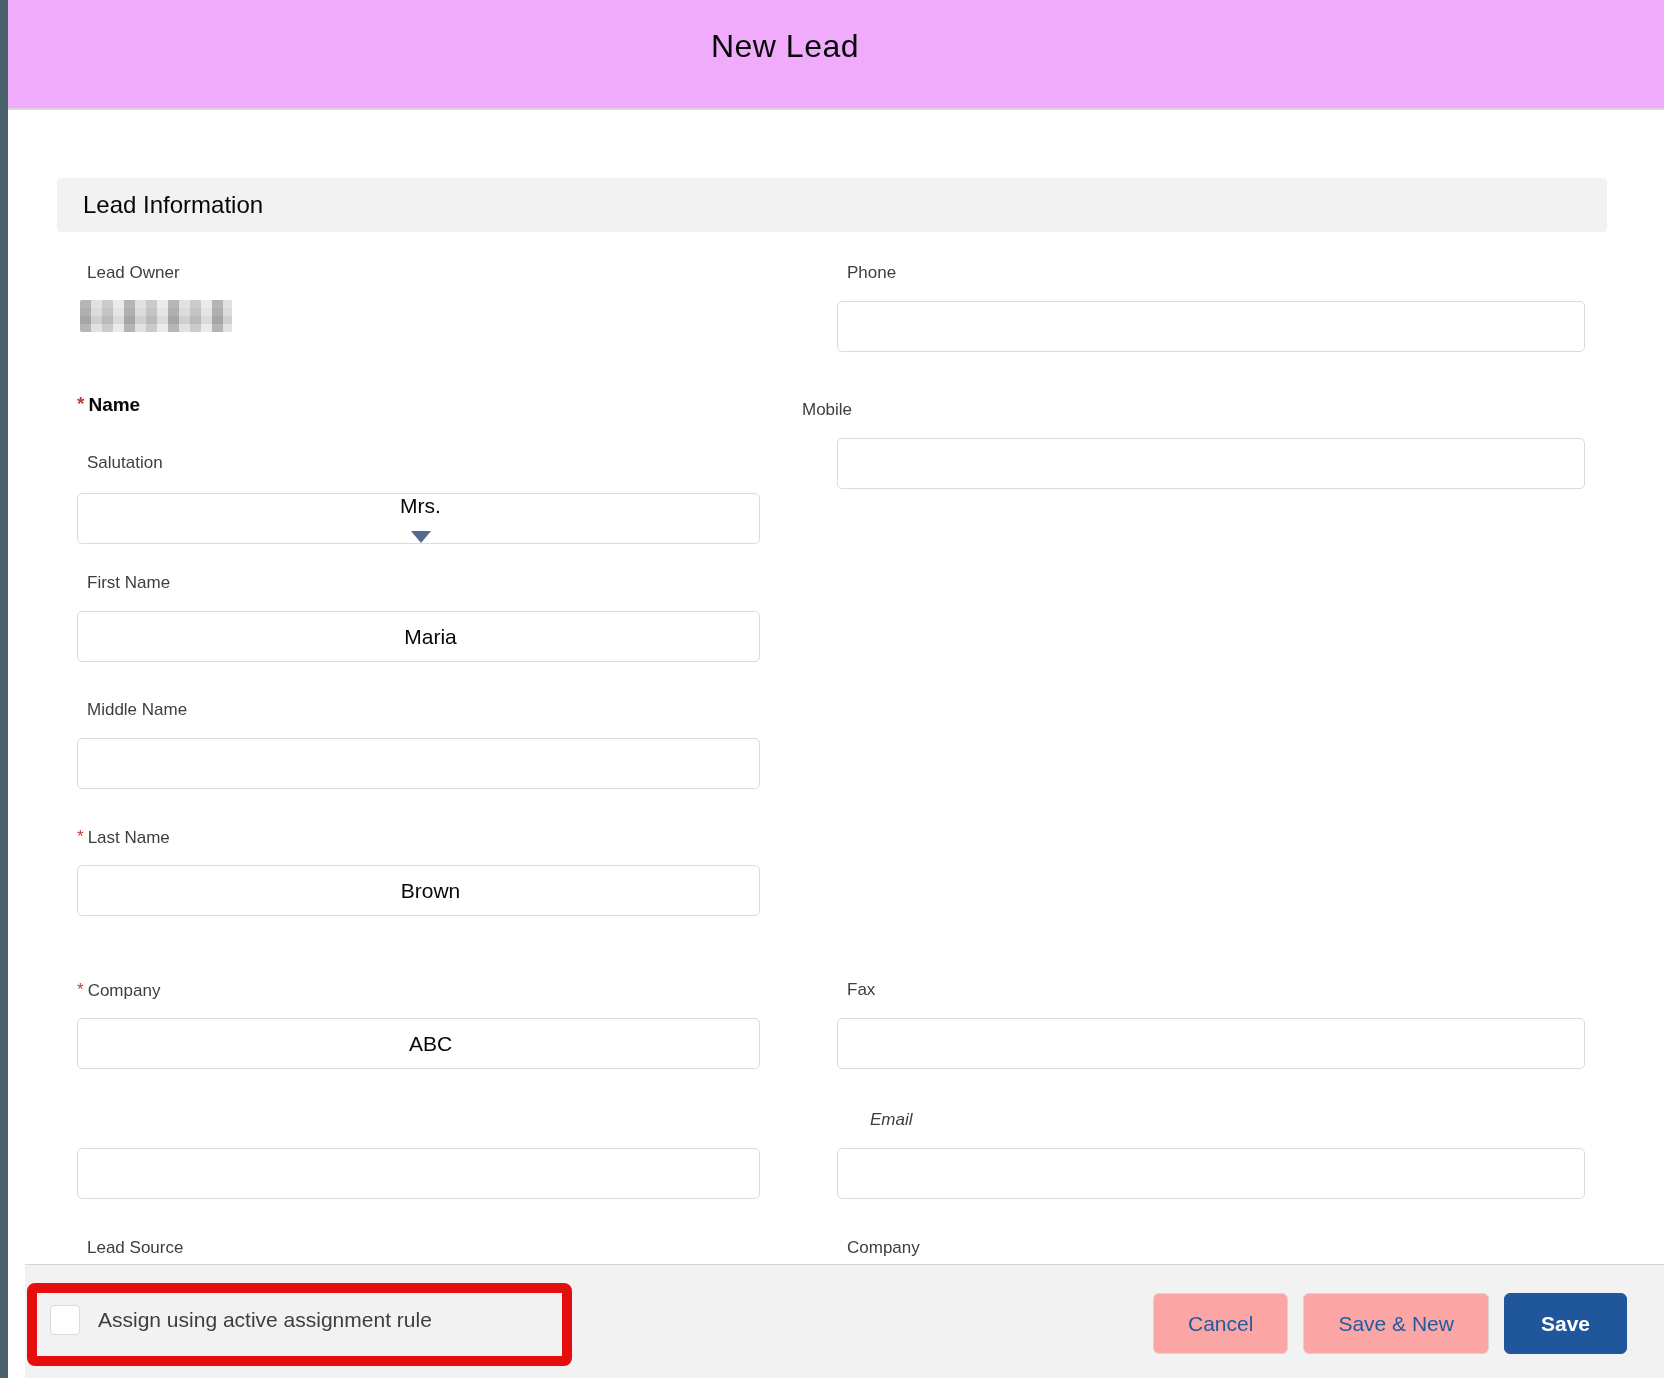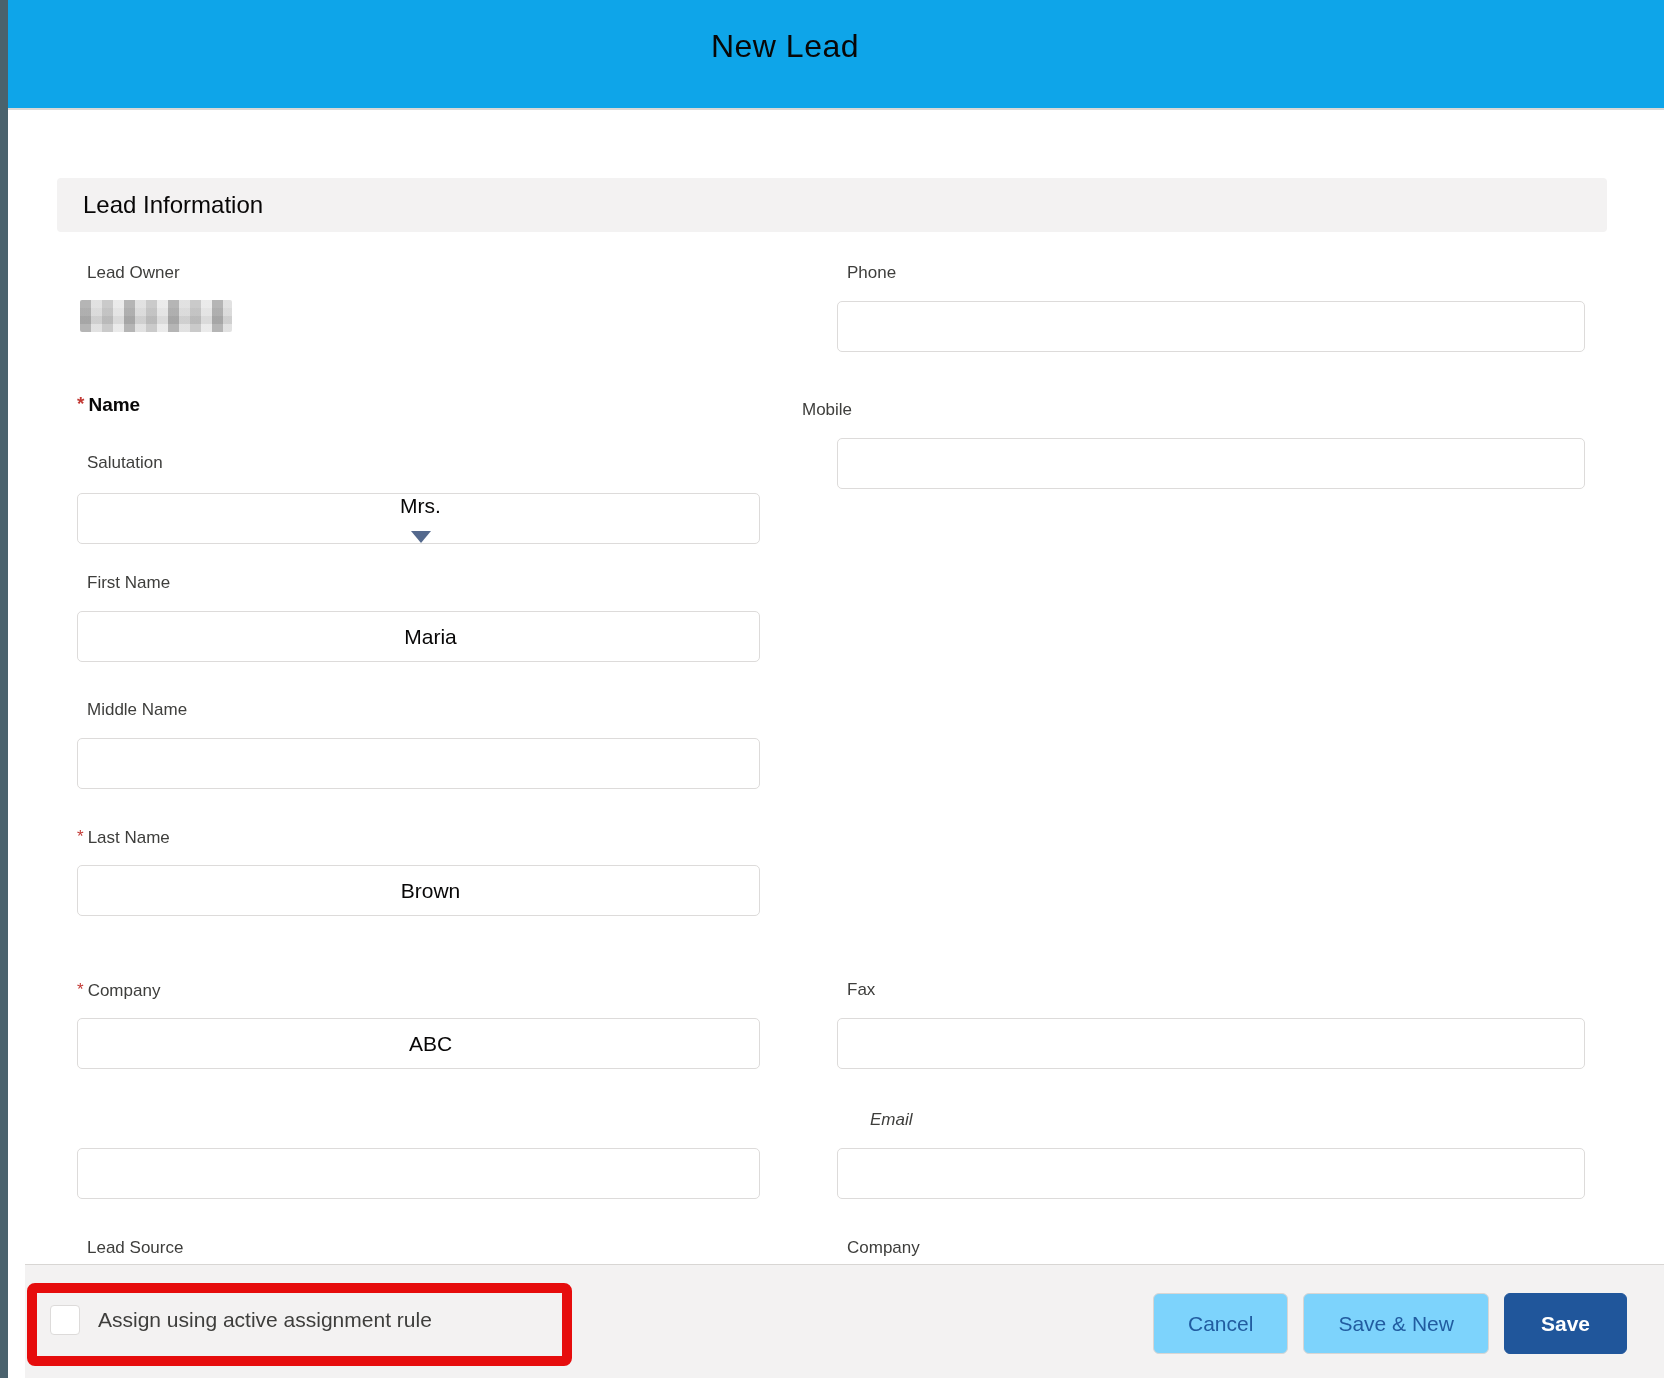--- a/index.html
+++ b/index.html
@@ -9,21 +9,21 @@
     background: #ffffff;
     position: relative;
     color: #080707;
   }
   .left-bar {
     position: absolute; left: 0; top: 0; width: 8px; height: 1378px;
     background: #4a626d; z-index: 40;
   }
   .modal-header {
     position: absolute; left: 0; top: 0; width: 1664px; height: 110px;
-    background: #0ea5e9; border-bottom: 2px solid #d9d8d6; z-index: 5;
+    background: #f0abfc; border-bottom: 2px solid #d9d8d6; z-index: 5;
   }
   .modal-title {
     position: absolute; left: 0; top: 28px; width: 1570px;
     text-align: center; font-size: 32px; font-weight: 300;
     color: #080707; letter-spacing: 0.5px;
   }
   .section-band {
     position: absolute; left: 57px; top: 178px; width: 1550px; height: 54px;
     background: #f3f2f2; border-radius: 4px;
   }
@@ -85,21 +85,21 @@
   .footer-buttons {
     position: absolute; right: 62px; top: 28px;
     display: flex; gap: 15px; height: 61px;
   }
   .btn {
     height: 61px; border-radius: 6px; font-family: "Liberation Sans", sans-serif;
     font-size: 21px; cursor: pointer; display: flex; align-items: center;
     justify-content: center; white-space: nowrap;
   }
   .btn-neutral {
-    background: #7dd3fc; border: 1px solid #d8d6d4; color: #215ca0;
+    background: #fca5a5; border: 1px solid #d8d6d4; color: #215ca0;
     padding: 12px 34px;
   }
   .btn-brand {
     background: #20569b; border: 1px solid #20569b; color: #ffffff;
     font-weight: 600; padding: 0 36px;
   }
 </style>
 </head>
 <body>
 

